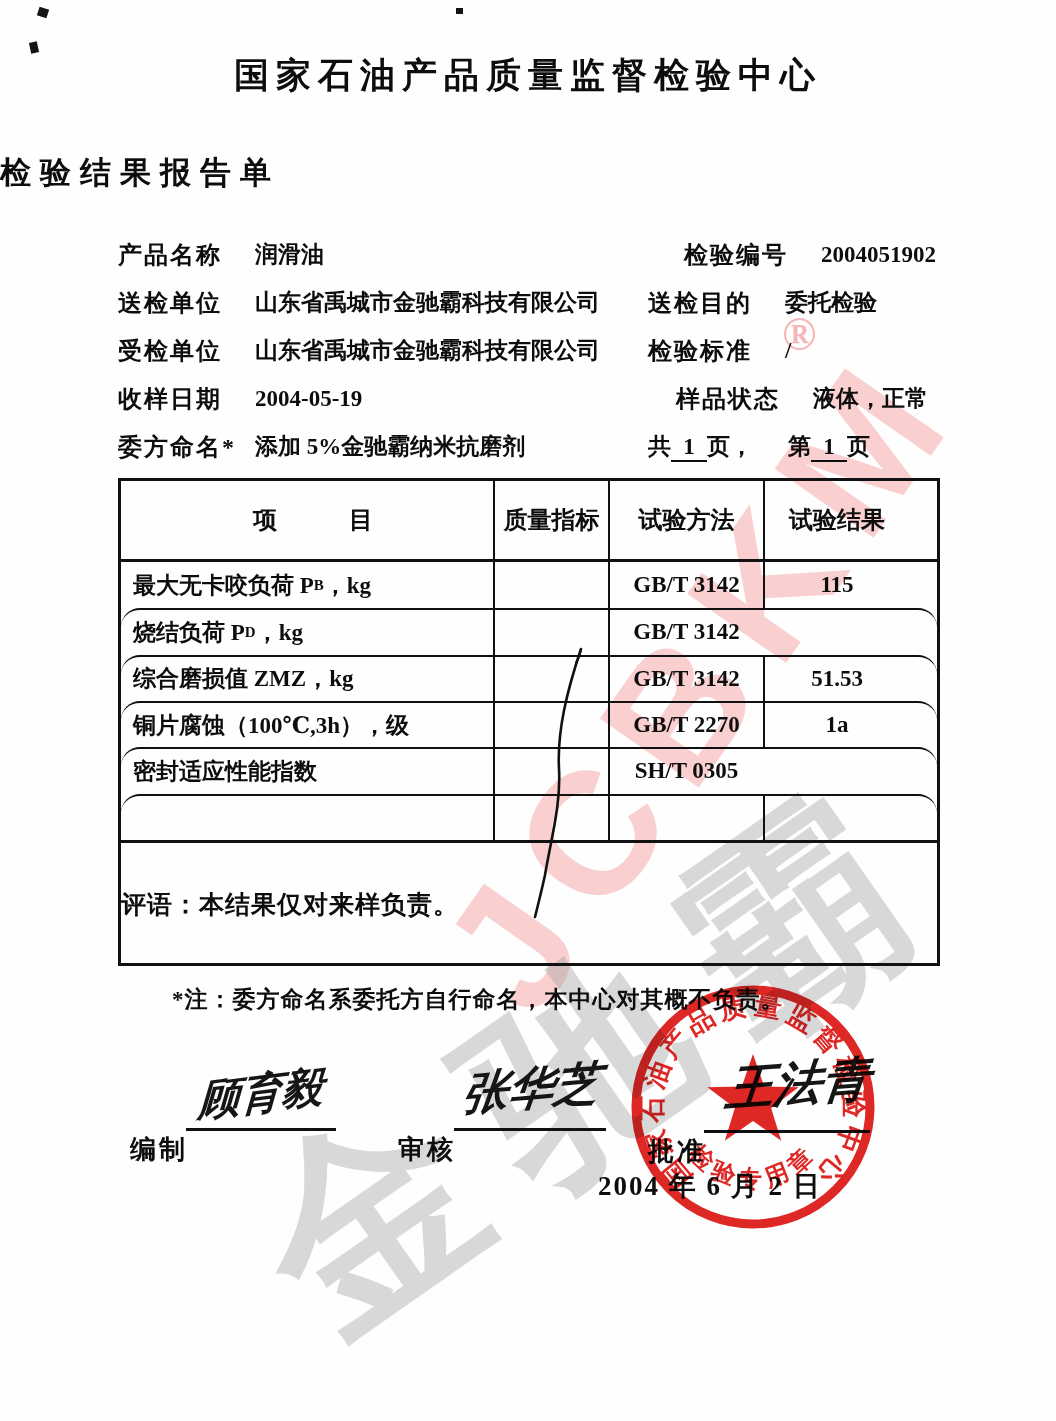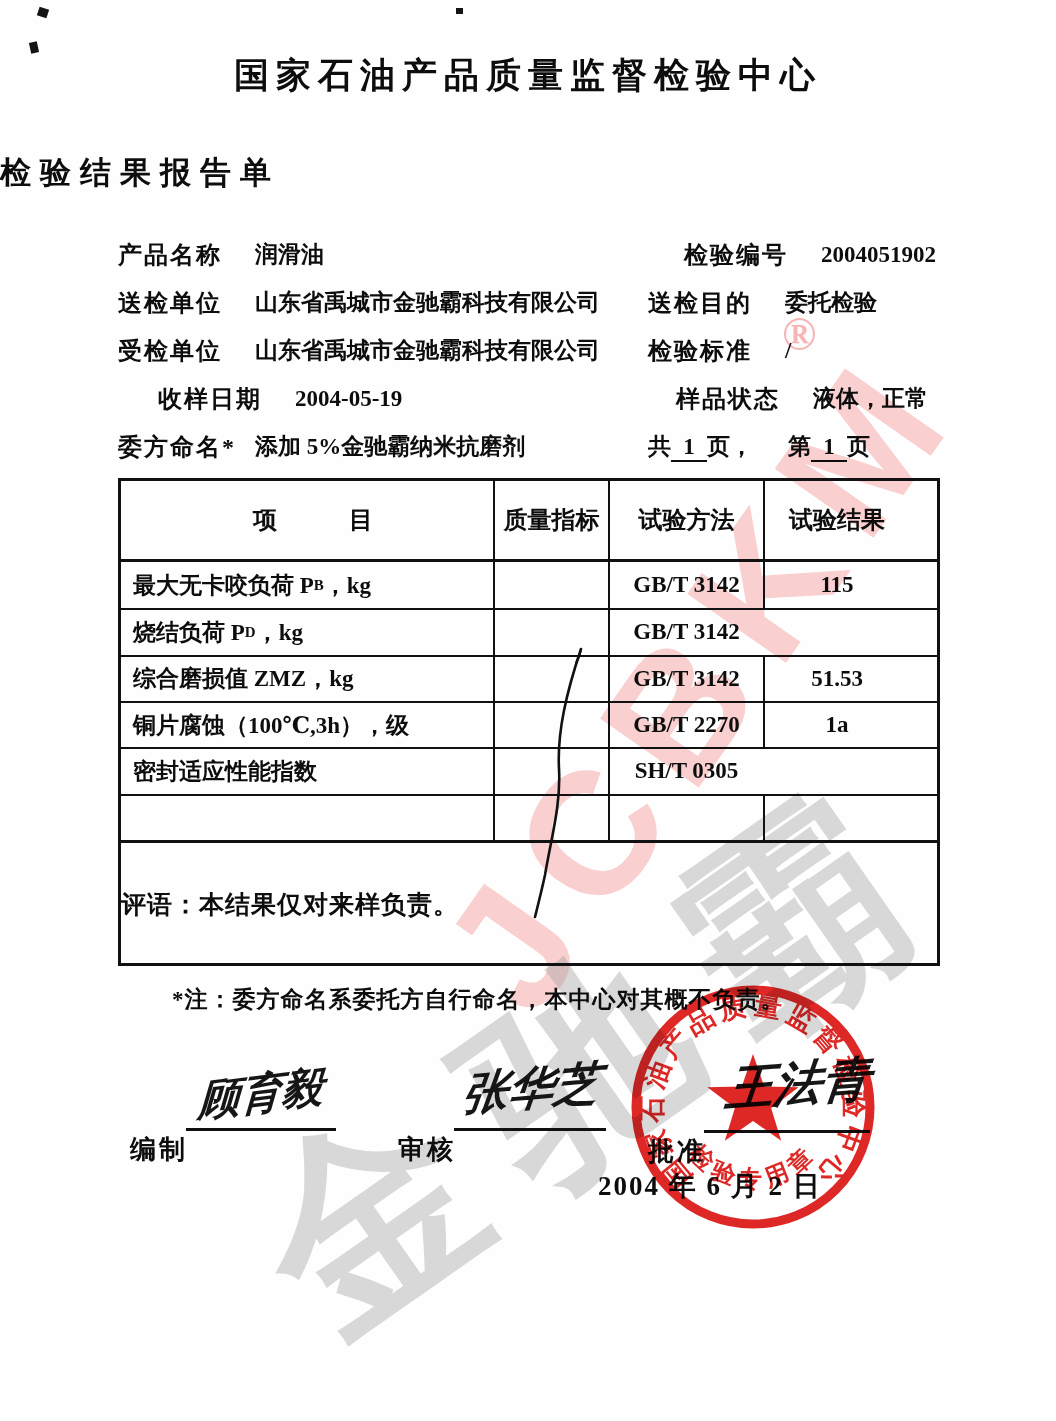--- a/index.html
+++ b/index.html
@@ -37,21 +37,21 @@
   .pgline{font-size:23px;font-weight:bold;}
   .pgnum{display:inline-block;min-width:36px;text-align:center;border-bottom:2px solid #0d0d0d;line-height:26px;}
   
   .rtable{
     left:118px;top:478px;width:822px;height:488px;border:3px solid #111;
     box-sizing:border-box;z-index:2;background:transparent;
   }
   .thead{display:flex;height:81px;border-bottom:3px solid #111;box-sizing:border-box;}
   .hcell{display:flex;align-items:center;justify-content:center;font-size:24px;font-weight:bold;box-sizing:border-box;}
   .rowsarea{position:relative;height:278px;}
-  .trow{display:flex;height:46.33px;border-top:2px solid #111;box-sizing:border-box;}
+  .trow{display:flex;height:46.33px;border-top:2px solid #111;box-sizing:border-box;border-radius:19px;}
   .trow:first-child{border-top:none;}
   .cell{display:flex;align-items:center;box-sizing:border-box;font-size:23px;font-weight:bold;}
   .c-item{width:372px;padding-left:12px;}
   .c-ind {width:115px;border-left:2px solid #111;justify-content:center;}
   .c-meth{width:155px;border-left:2px solid #111;justify-content:center;}
   .c-res {width:146px;border-left:2px solid #111;justify-content:center;}
   .c-item sub{font-size:15px;font-weight:bold;}
   .remarkbox{
     height:126px;border-top:3px solid #111;box-sizing:border-box;
     display:flex;align-items:center;padding-left:0;font-size:25px;font-weight:bold;letter-spacing:1px;
@@ -93,21 +93,21 @@
     <span class="ivalue">润滑油</span>
   </div>
   <div class="inforow lcol" style="left:118px;top:286px;">
     <span class="ilabel">送检单位</span>
     <span class="ivalue">山东省禹城市金驰霸科技有限公司</span>
   </div>
   <div class="inforow lcol" style="left:118px;top:334px;">
     <span class="ilabel">受检单位</span>
     <span class="ivalue">山东省禹城市金驰霸科技有限公司</span>
   </div>
-  <div class="inforow lcol" style="left:118px;top:382px;margin-left:40px;">
+  <div class="inforow lcol" style="left:118px;top:382px;">
     <span class="ilabel">收样日期</span>
     <span class="ivalue">2004-05-19</span>
   </div>
   <div class="inforow lcol" style="left:118px;top:430px;">
     <span class="ilabel">委方命名*</span>
     <span class="ivalue">添加 5%金驰霸纳米抗磨剂</span>
   </div>
 
   <div class="inforow rcol" style="left:648px;top:238px;margin-left:36px;">
     <span class="ilabel">检验编号</span>

